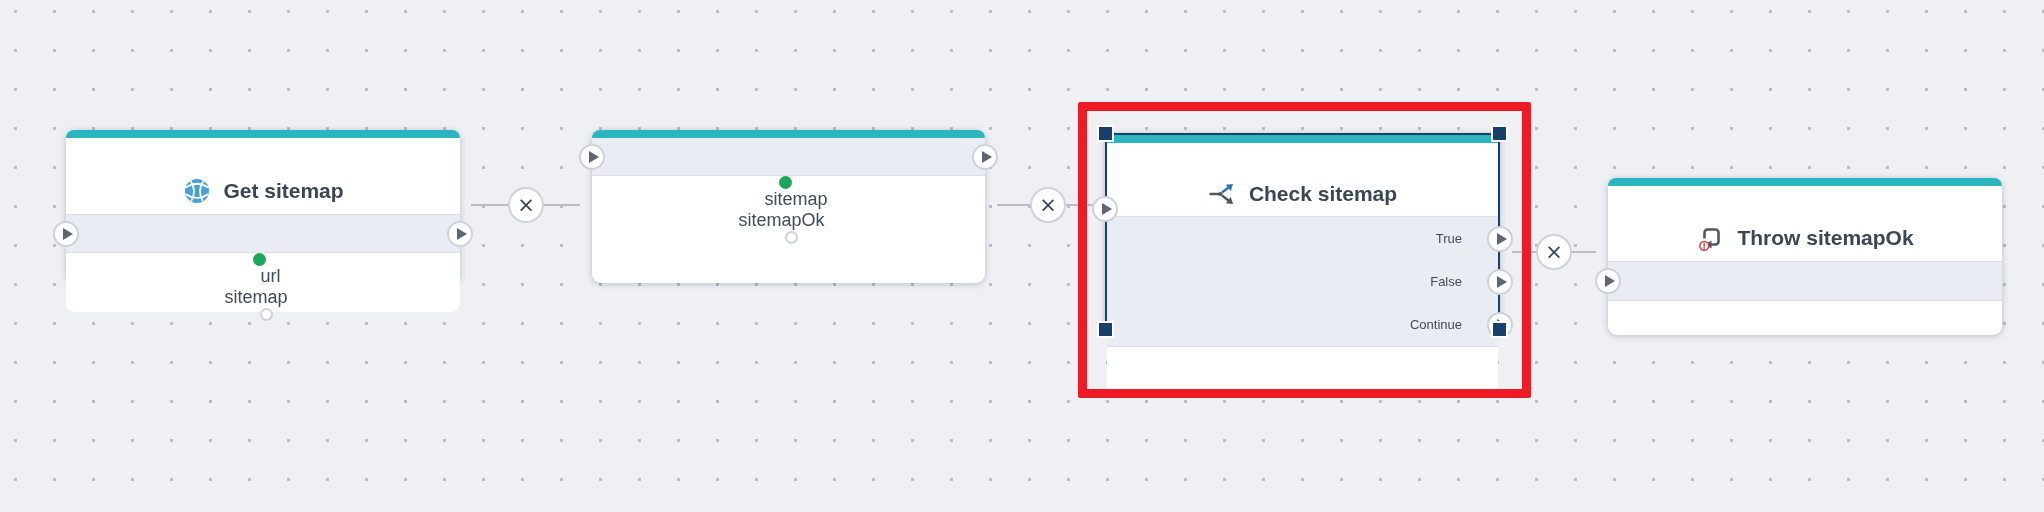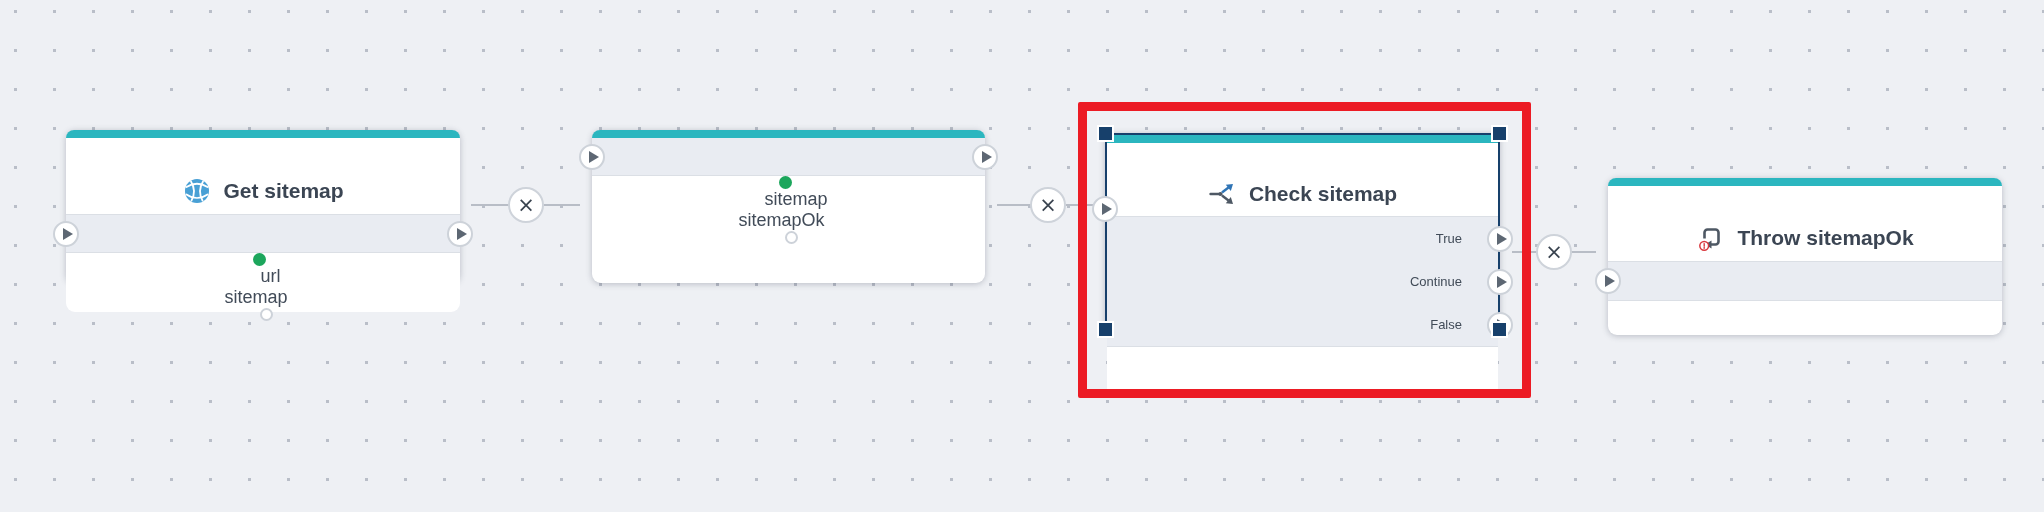--- a/index.html
+++ b/index.html
@@ -225,27 +225,27 @@
     </div>
 
     <div class="branches">
       <div class="branch-row">
         <span class="branch-label">True</span>
         <div class="exec-port">
           <i class="tri"></i>
         </div>
       </div>
       <div class="branch-row">
-        <span class="branch-label">Continue</span>
+        <span class="branch-label">False</span>
         <div class="exec-port">
           <i class="tri"></i>
         </div>
       </div>
       <div class="branch-row">
-        <span class="branch-label">False</span>
+        <span class="branch-label">Continue</span>
         <div class="exec-port">
           <i class="tri"></i>
         </div>
       </div>
     </div>
 
     <div class="exec-port node-in">
       <i class="tri"></i>
     </div>
 

